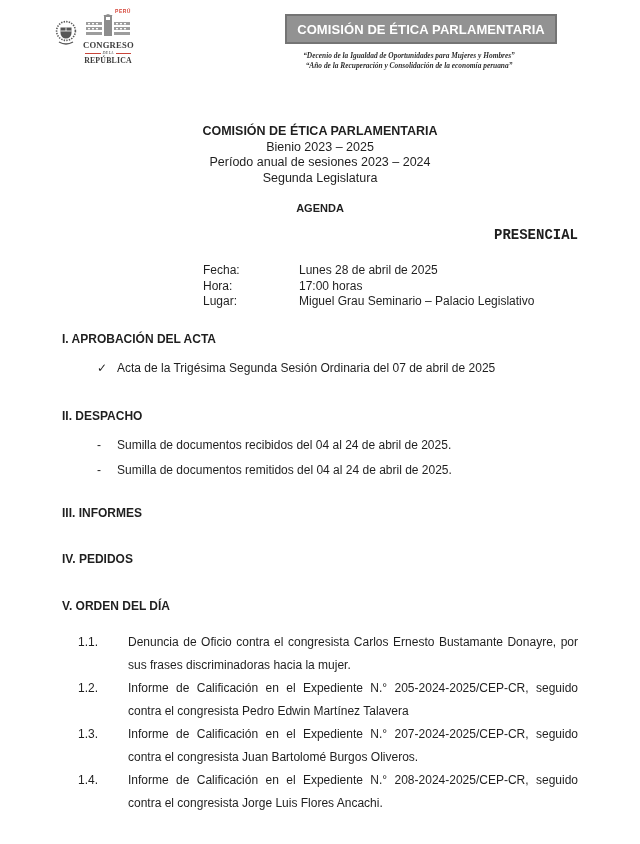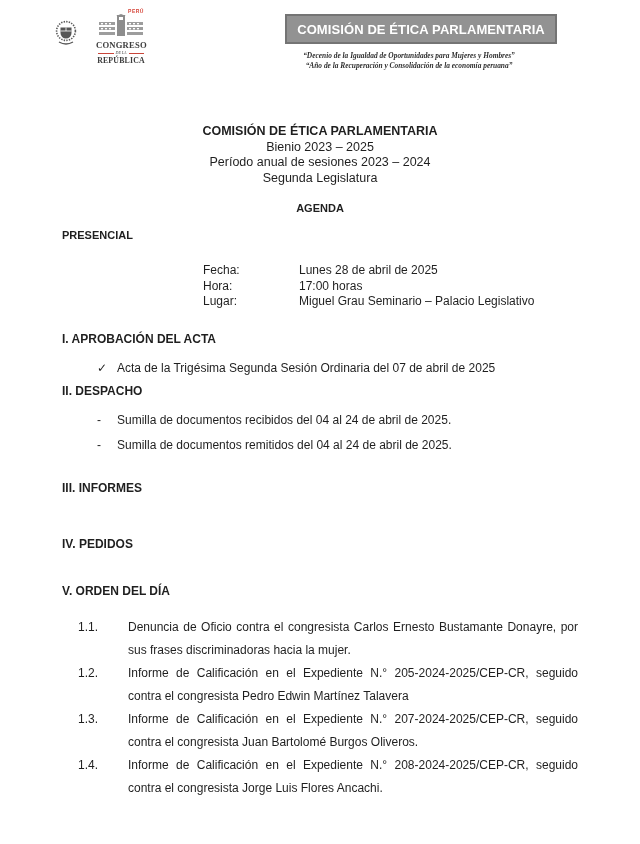--- a/index.html
+++ b/index.html
@@ -7,21 +7,21 @@
     width:640px;height:844px;background:#ffffff;
     font-family:"Liberation Sans","DejaVu Sans",sans-serif;
     color:#1f1f1f;-webkit-font-smoothing:antialiased;
   }
   .page{position:relative;width:640px;height:844px;overflow:hidden;background:#fff;}
 
   
   .header{position:relative;height:80px;}
   .logo{position:absolute;left:55px;top:8px;width:80px;height:68px;display:flex;align-items:flex-start;}
   .coa{margin-top:12px;}
-  .congress-block{margin-left:19px;width:50px;text-align:center;}
+  .congress-block{margin-left:6px;width:50px;text-align:center;}
   .peru-tag{font-size:5px;font-weight:bold;color:#d6463a;text-align:right;letter-spacing:.5px;line-height:6px;padding-right:2px;}
   .congreso-word{font-family:"Liberation Serif","DejaVu Serif",serif;font-size:8.6px;font-weight:bold;color:#3c3c3c;letter-spacing:.2px;line-height:9px;margin-top:1px;}
   .dela-row{display:flex;align-items:center;gap:2px;margin:1px 2px;}
   .dela-row .rl{flex:1;height:1px;background:#c9453a;}
   .dela-row .dela{font-family:"Liberation Serif","DejaVu Serif",serif;font-size:4px;color:#3c3c3c;font-style:italic;line-height:4px;}
   .republica-word{font-family:"Liberation Serif","DejaVu Serif",serif;font-size:7.8px;font-weight:bold;color:#3c3c3c;letter-spacing:.2px;line-height:9px;}
 
   .banner{
     position:absolute;left:285px;top:14px;width:272px;height:30px;
     background:#929292;border:2px solid #747474;box-sizing:border-box;
@@ -33,31 +33,31 @@
     font-family:"Liberation Serif","DejaVu Serif",serif;
     font-style:italic;font-weight:bold;font-size:7.4px;line-height:10px;color:#2e2e2e;
   }
 
   
   .doc-body{padding:0 62px;}
   .title-block{margin-top:44px;text-align:center;font-size:12.5px;line-height:15.5px;}
   .tb-bold{font-weight:bold;}
   .agenda{margin-top:15px;text-align:center;font-weight:bold;font-size:11px;line-height:15.5px;}
   .session{margin-top:11px;text-align:center;font-weight:bold;font-size:12.5px;line-height:15.5px;}
-  .modality{margin-top:11px;text-align:left;font-weight:bold;font-size:11px;line-height:15.5px;}
+  .modality{margin-top:11px;text-align:right;font-weight:bold;font-size:14px;line-height:15.5px;font-family:Liberation Mono, monospace;}
 
   .details{margin-top:20px;margin-left:141px;font-size:12px;line-height:15.5px;}
   .d-row{display:flex;gap:22px;}
   .d-label{width:74px;flex-shrink:0;}
 
   .sec-heading{font-weight:bold;font-size:12px;line-height:15.5px;}
   .h1{margin-top:22px;}
-  .h2{margin-top:7px;}
+  .h2{margin-top:32px;}
   .h3{margin-top:28px;}
-  .h4{margin-top:40px;}
+  .h4{margin-top:30px;}
   .h5{margin-top:32px;}
 
   .bitem{display:flex;margin-left:35px;font-size:12px;line-height:15.5px;}
   .bitem .marker{width:20px;flex-shrink:0;}
   .check-item{margin-top:14px;}
   .dash1{margin-top:14px;}
   .dash2{margin-top:9px;}
 
   .olist{margin-top:16px;}
   .oitem{display:flex;margin-left:16px;font-size:12px;line-height:23px;gap:10px;}

